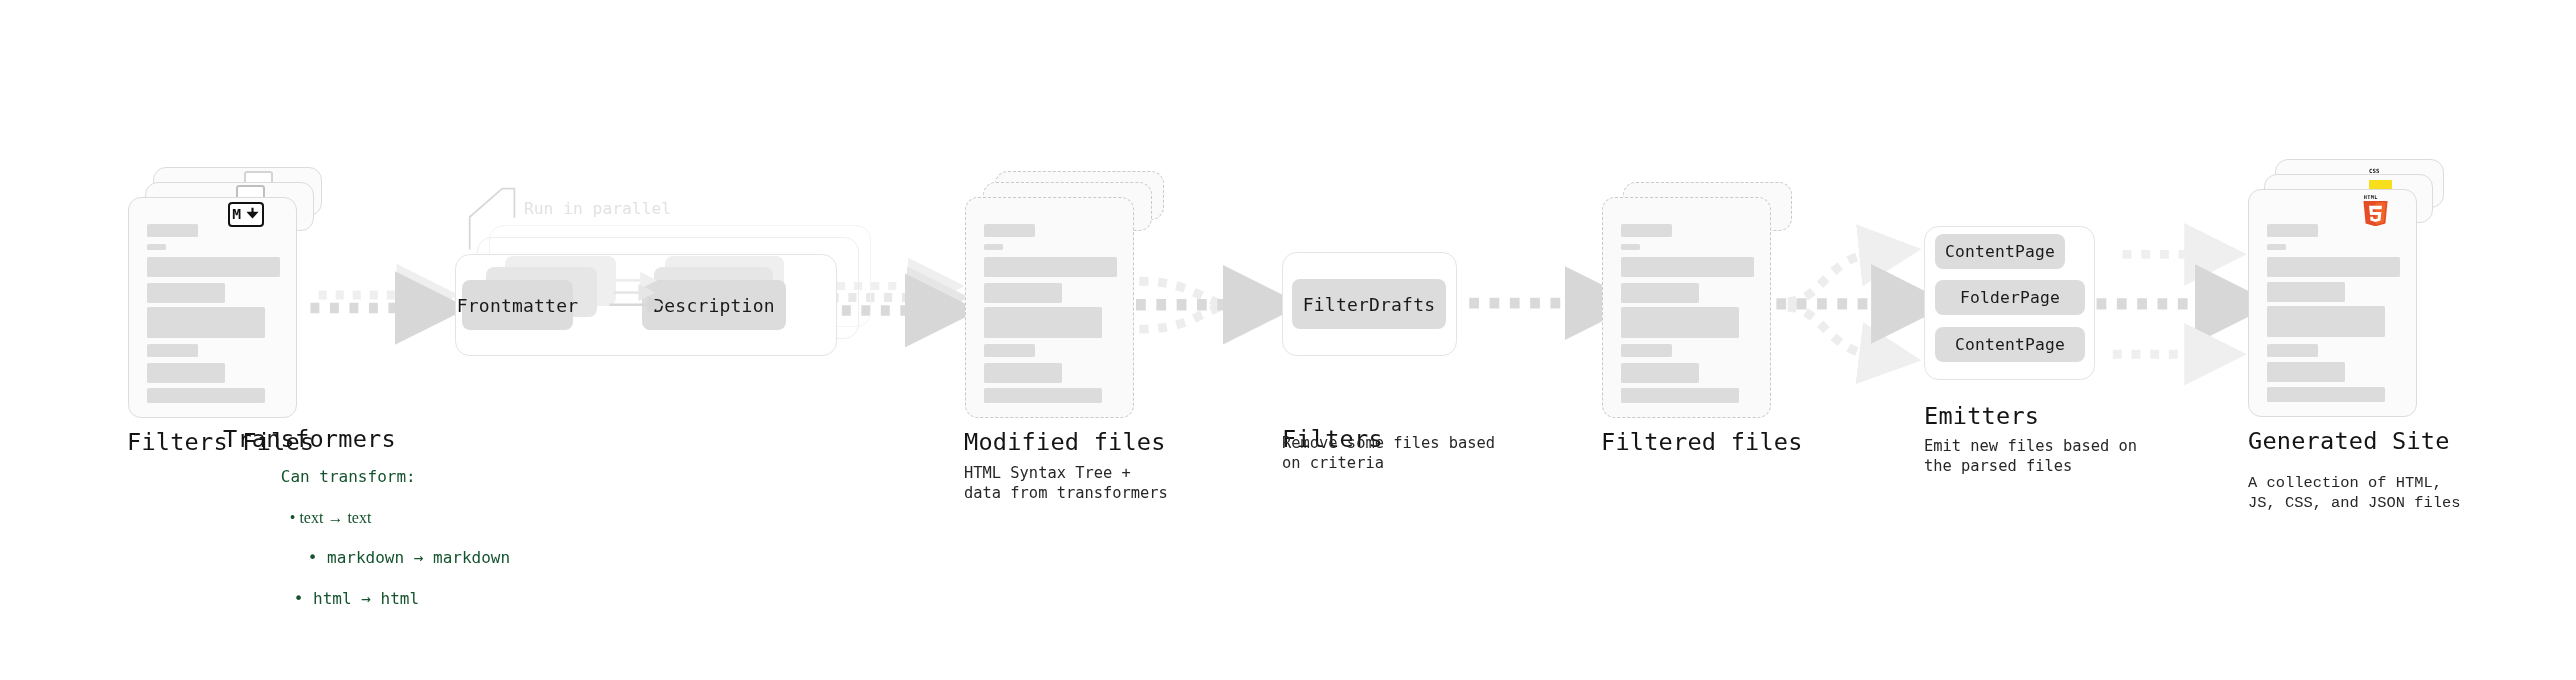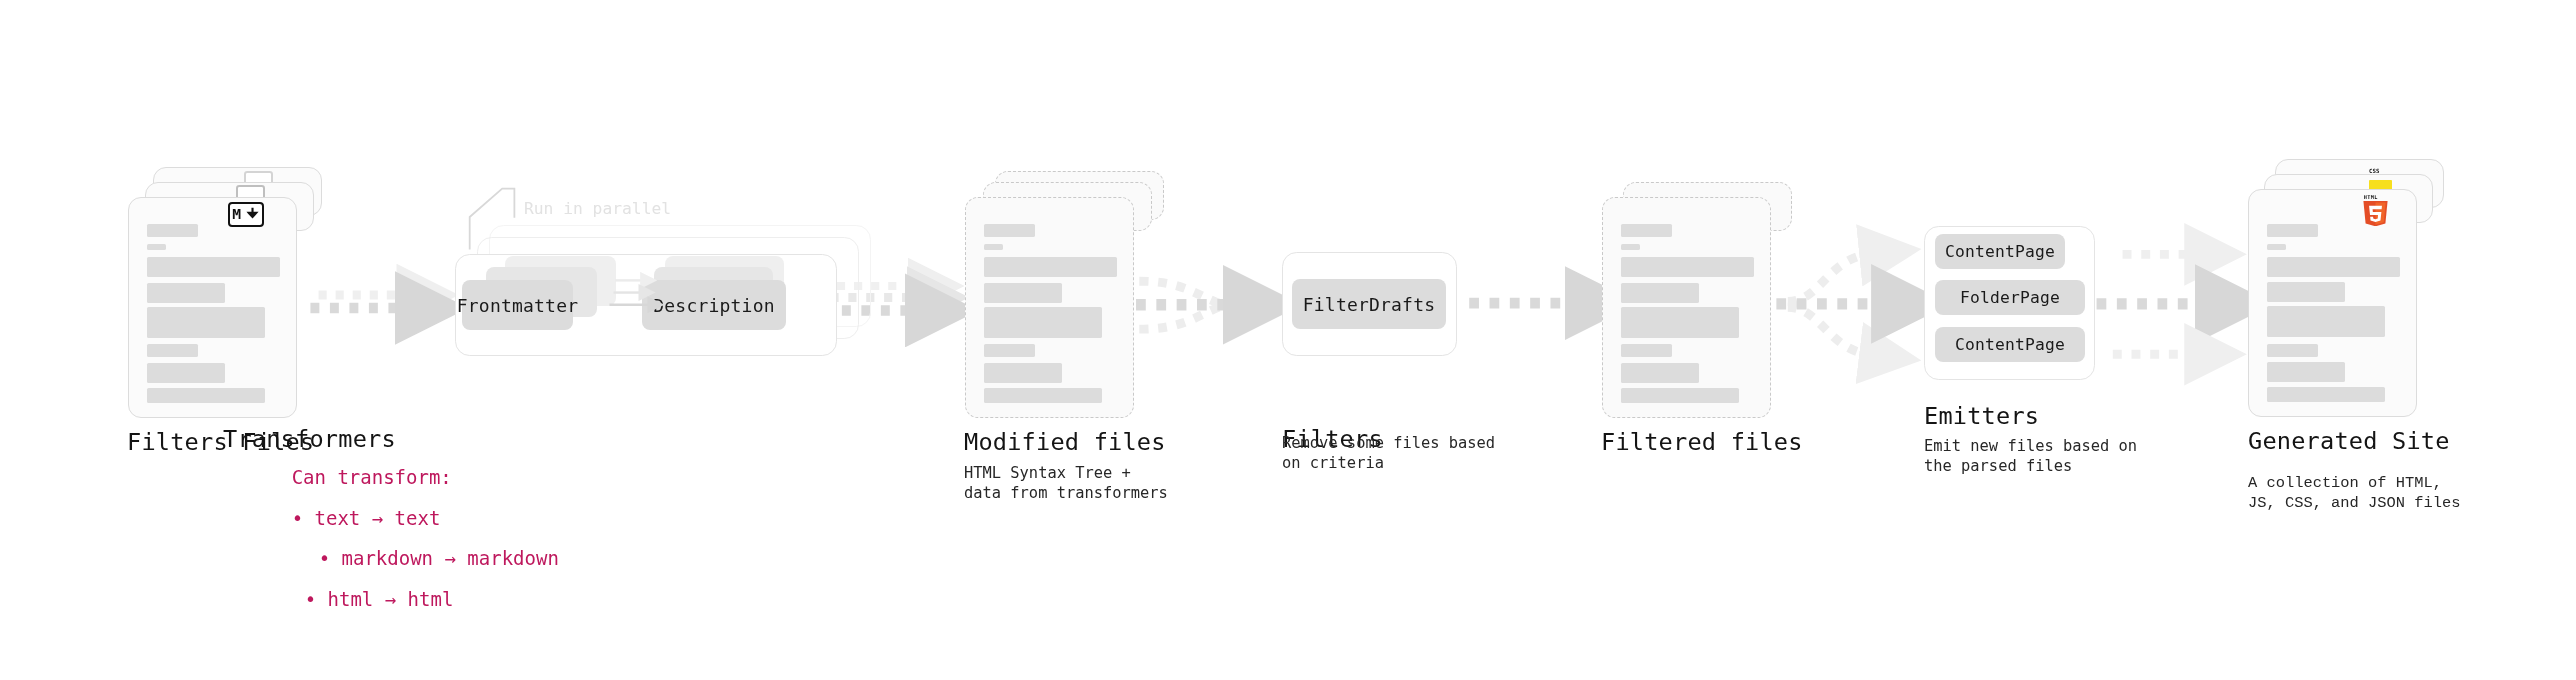--- a/index.html
+++ b/index.html
@@ -118,23 +118,23 @@
   }
   .annot {
     position: absolute;
     font-size: 16.3px;
     color: #e2e2e2;
     white-space: nowrap;
   }
 
   .list {
     position: absolute;
-    font-size: 19px;
+    font-size: 16px;
     line-height: 20.3px;
-    color: #be185d;
+    color: #14532d;
     white-space: pre;
   }
 
   svg.overlay {
     position: absolute;
     left: 0; top: 0;
     width: 2576px;
     height: 681px;
     pointer-events: none;
   }
@@ -243,21 +243,21 @@
       <path d="M750,375 L800,375" stroke="#d7d7d7" stroke-width="3" fill="none" marker-end="url(#hd-dark)"></path>
     </svg>
 
     <div class="pill" style="left:462px; top:280px; width:111px; height:50px;">Frontmatter</div>
     <div class="pill" style="left:642px; top:280px; width:144px; height:50px;">Description</div>
 
     <div class="title" style="left:223px; top:425px;">Transformers</div>
 
     <div class="list" style="left:223px; top:447px;">
       <span>Can transform:</span><br>
-      <span style="margin-left:0;">• text → text</span><br>
+      <span style="margin-left:9px;font-family:Liberation Serif, serif;">• text → text</span><br>
       <span style="margin-left:27px;">• markdown → markdown</span><br>
       <span style="margin-left:13px;">• html → html</span>
     </div>
   </div>
 
   <div>
     <div class="doc ghost-dashed" style="left:995px; top:171px; width:169px; height:49px;"></div>
     <div class="doc ghost-dashed" style="left:983px; top:182px; width:169px; height:49px;"></div>
 
     <div class="doc dashed" style="left:965px; top:197px; width:169px; height:221px;">

